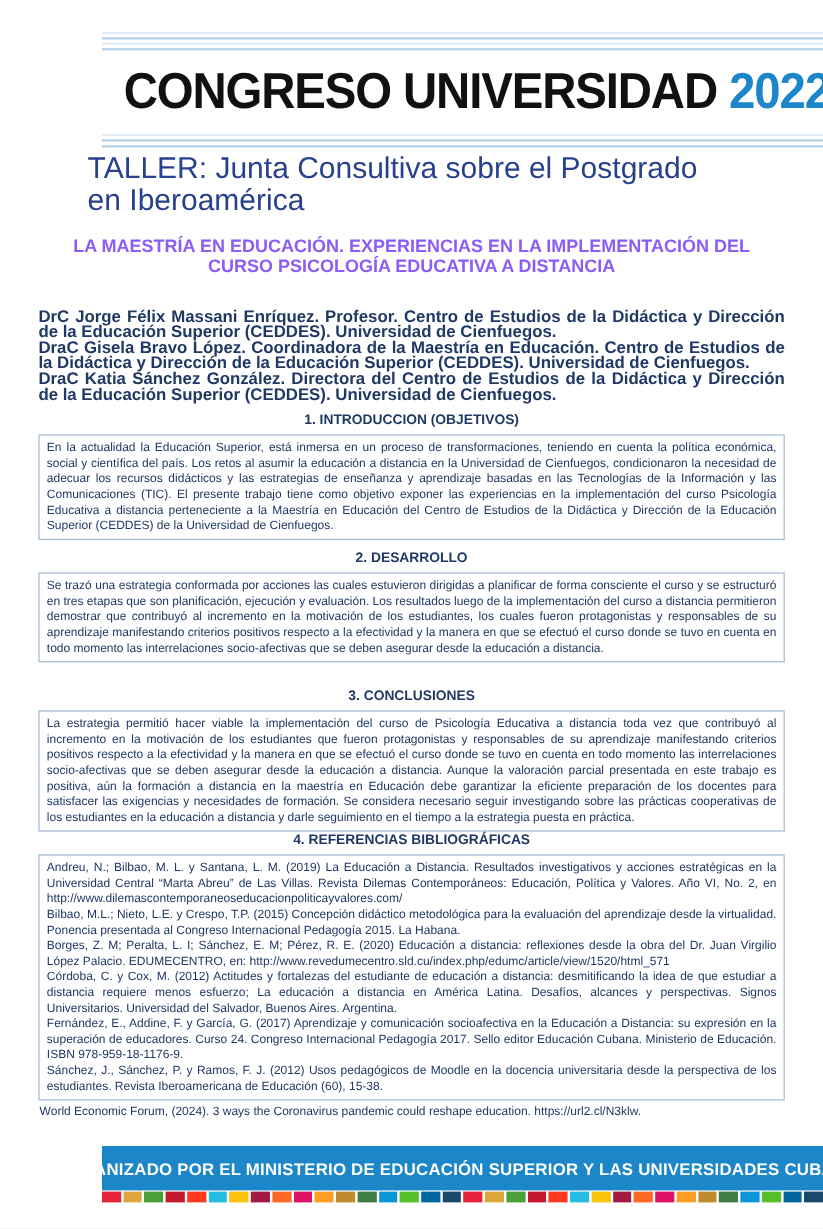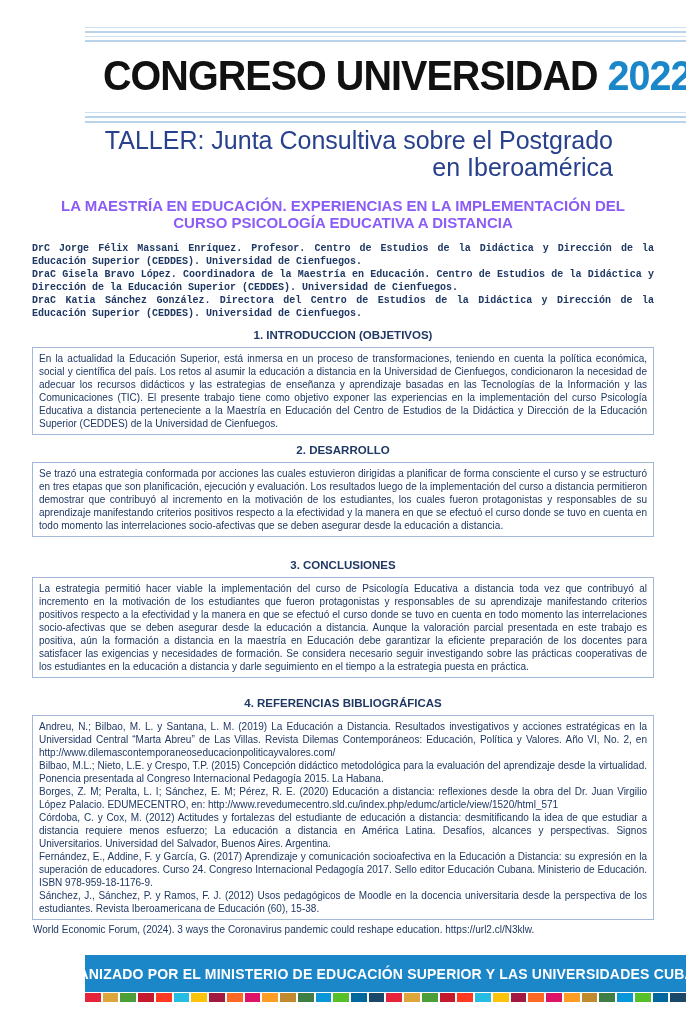--- a/index.html
+++ b/index.html
@@ -31,56 +31,55 @@
     transform-origin:center;
     white-space:nowrap;
     line-height:48px;
   }
   .congress .year{color:#1B86C8;}
 
   
   .event-title{
     margin:4px auto 16px;
     max-width:540px;
-    text-align:right;
+    text-align:left;
     font-size:25px;
     line-height:27px;
     color:#28418C;
   }
   
   .paper-title{
     margin:9px auto 0;
     max-width:600px;
     text-align:center;
     font-weight:bold;
     font-size:15px;
     line-height:17px;
     color:#8b5cf6;
   }
   
   .authors{
-    margin:11px auto 0;
+    margin:26px auto 0;
     width:622px;
     font-weight:bold;
-    font-size:10px;
+    font-size:14px;
     line-height:13px;
     text-align:justify;
-    font-family:Liberation Mono, monospace;
   }
   
   .sec-heading{
     margin-top:9px;
     text-align:center;
     font-weight:bold;
     font-size:11.5px;
     color:#1F3864;
   }
   .sec-heading.h2{}
   .sec-heading.h3{margin-top:22px;}
-  .sec-heading.h4{margin-top:19px;}
+  .sec-heading.h4{margin-top:1px;}
   
   .box{
     margin:6px auto 0;
     width:608px;
     border:1px solid #A3B8D8;
     padding:4px 6px;
     font-size:10px;
     line-height:13px;
     text-align:justify;
   }

